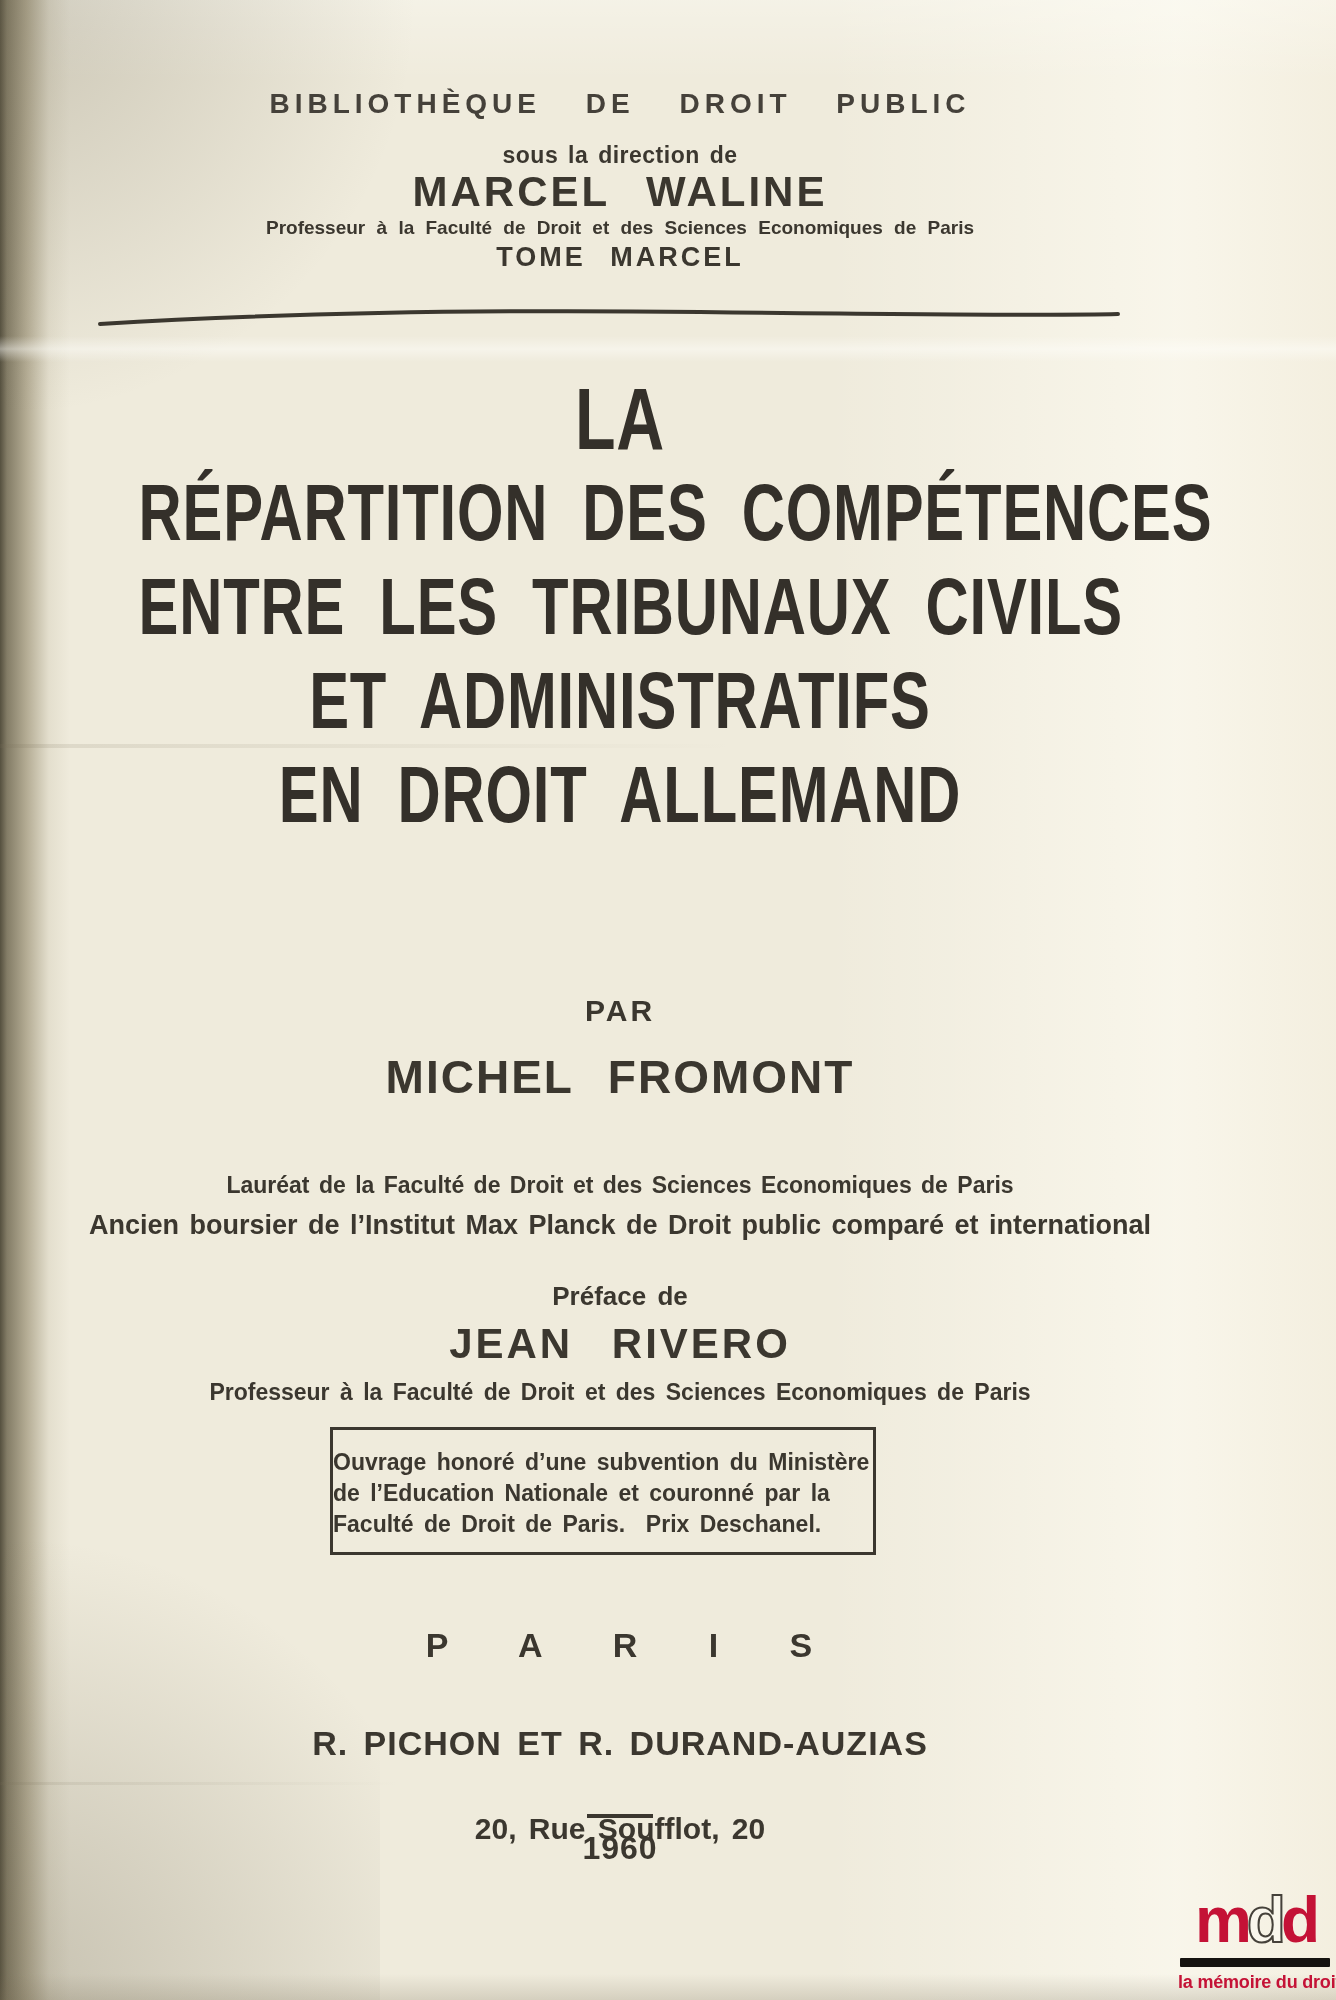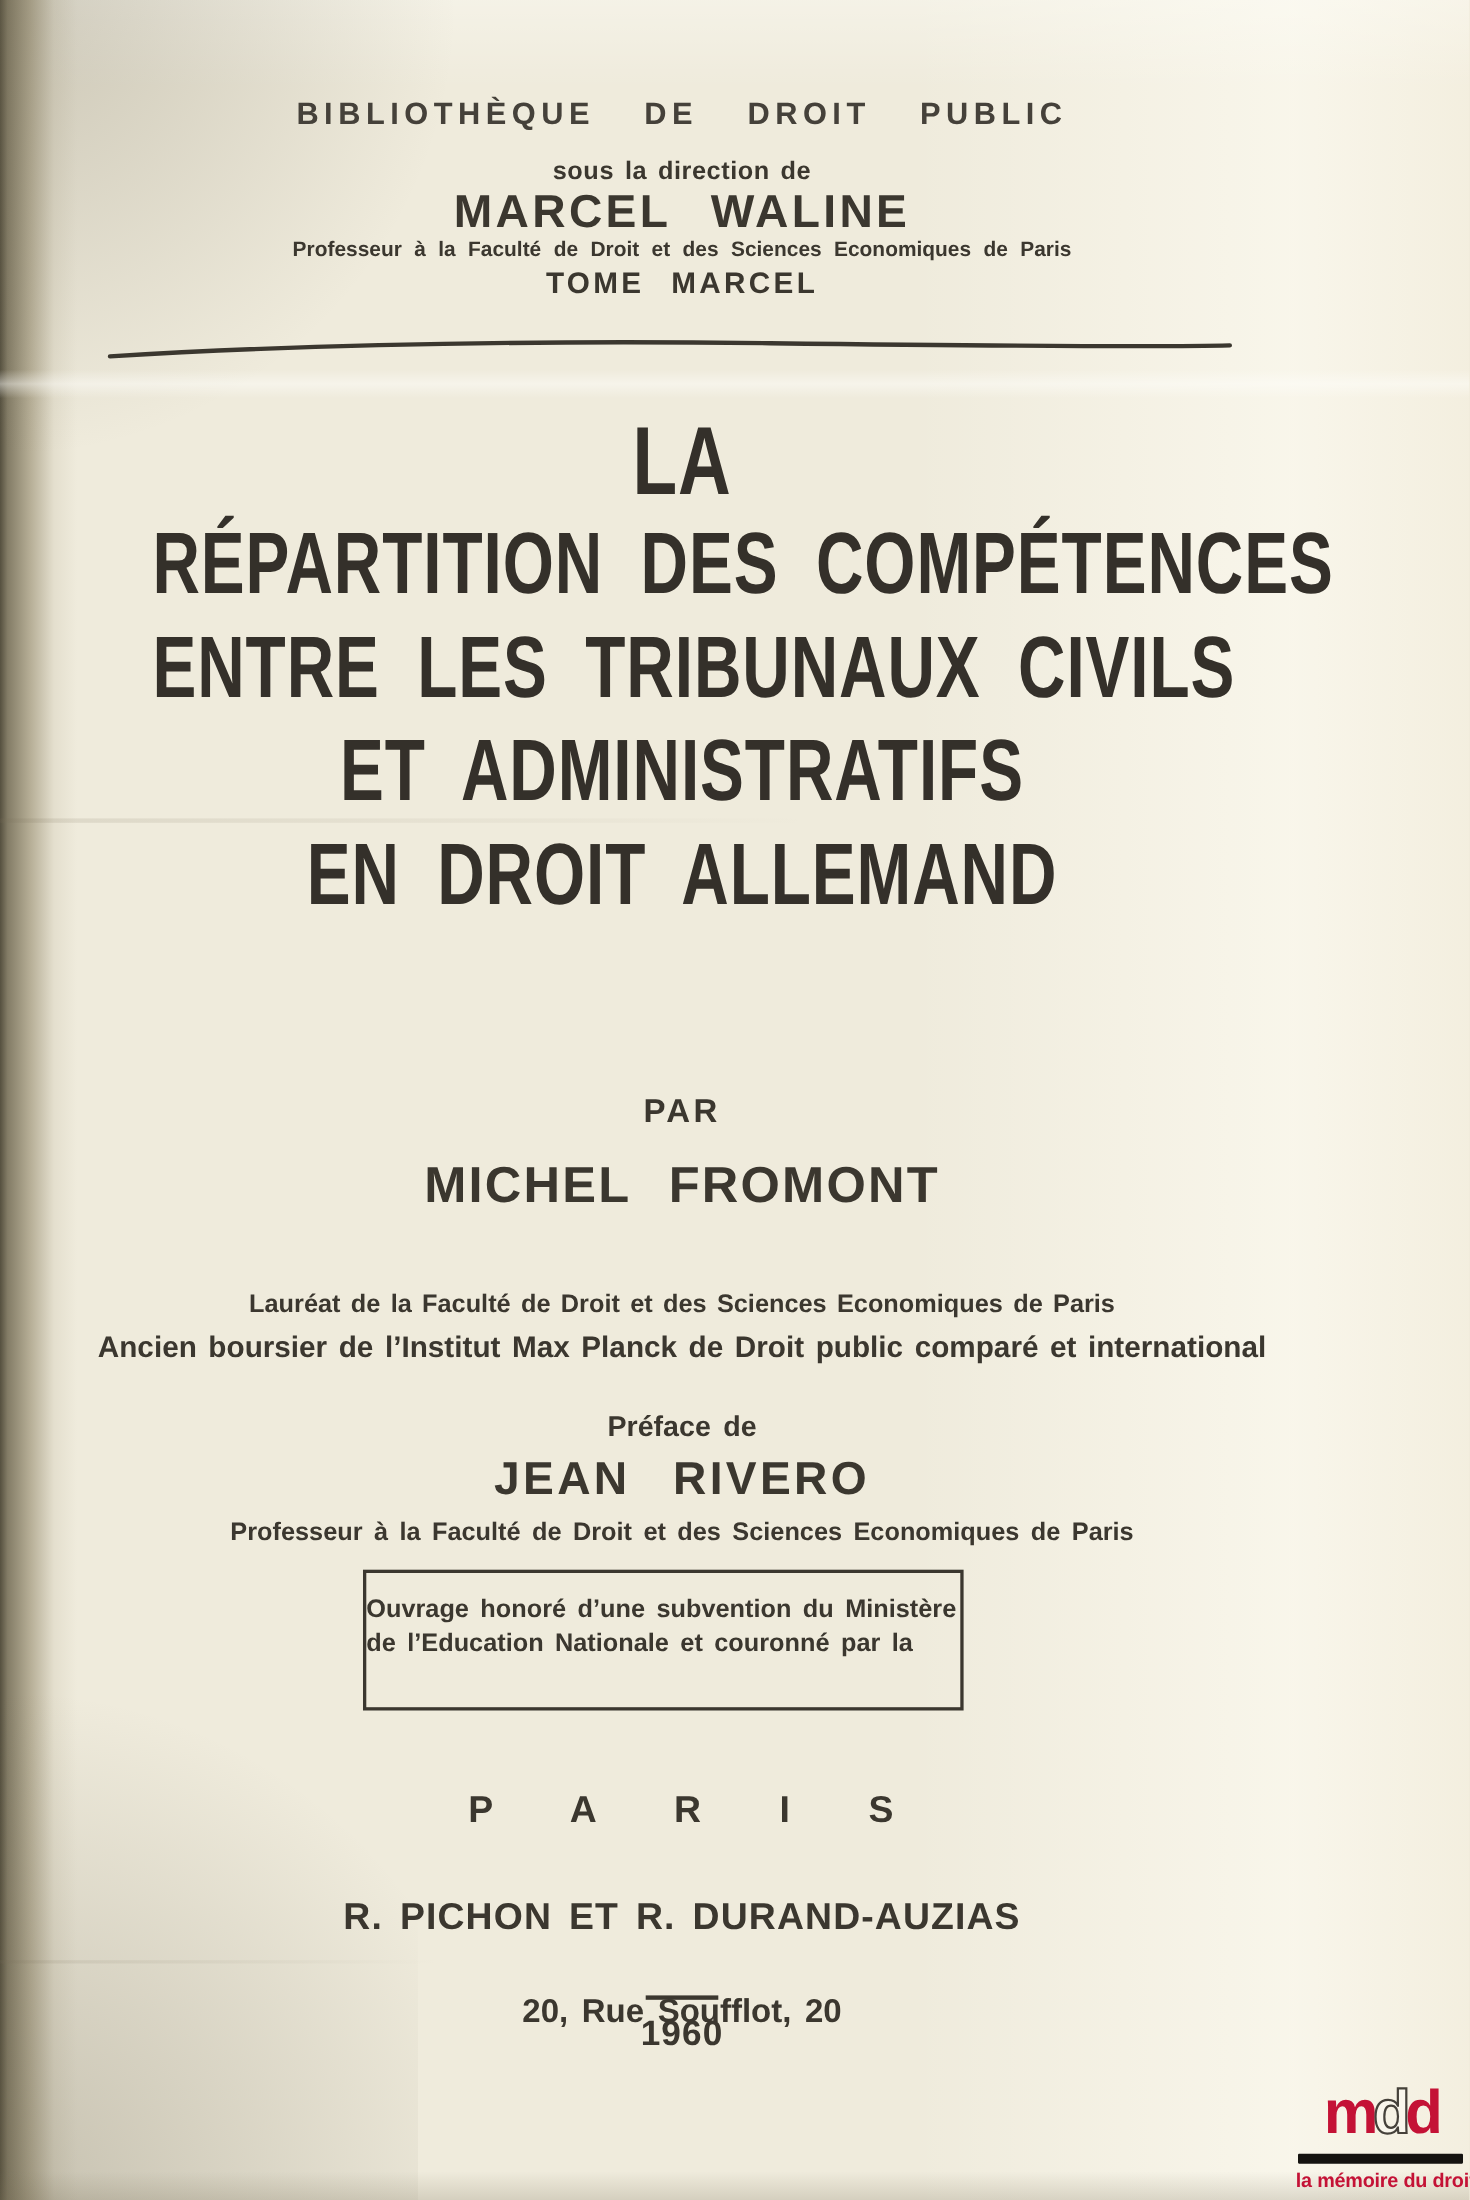--- a/index.html
+++ b/index.html
@@ -59,21 +59,21 @@
   .award-line{font-size:23px;font-weight:bold;line-height:31px;word-spacing:4px;white-space:nowrap;}
 
   .city{top:1626px;font-size:34px;font-weight:bold;letter-spacing:2px;word-spacing:58px;}
   .publisher{top:1682px;font-size:26px;font-weight:bold;letter-spacing:1px;word-spacing:28px;}
   .publisher-names{top:1724px;font-size:34px;font-weight:bold;letter-spacing:1px;word-spacing:5px;}
   .address{top:1772px;font-size:30px;font-weight:bold;word-spacing:4px;margin-top:40px;}
   .address-underline{position:absolute;left:587px;top:1814px;width:66px;height:4px;background:#3b372f;}
   .year{top:1830px;font-size:32px;font-weight:bold;letter-spacing:1px;}
 
   .mdd-logo{position:absolute;left:1178px;top:1884px;width:154px;text-align:center;line-height:1;}
-  .mdd-word{font-size:56px;font-weight:bold;letter-spacing:-5px;line-height:72px;display:block;}
+  .mdd-word{font-size:64px;font-weight:bold;letter-spacing:-5px;line-height:72px;display:block;}
   .mdd-m,.mdd-d2{color:#c41236;}
   .mdd-d1{color:#f9f6ec;-webkit-text-stroke:2px #45413a;}
   .mdd-bar{width:150px;height:9px;background:#151310;margin:2px auto 0;border-radius:1px;}
   .mdd-tagline{display:block;margin-top:6px;font-size:18px;font-weight:bold;color:#c41236;letter-spacing:-.2px;white-space:nowrap;}
 </style>
 </head>
 <body>
 
 <div class="page">
 
@@ -108,20 +108,21 @@
   <div class="line cred2">Lauréat de la Faculté de Droit et des Sciences Economiques de Paris</div>
   <div class="line cred3">Ancien boursier de l’Institut Max Planck de Droit public comparé et international</div>
 
   <div class="line preface-label">Préface de</div>
   <div class="line preface-name">JEAN RIVERO</div>
   <div class="line preface-title">Professeur à la Faculté de Droit et des Sciences Economiques de Paris</div>
 
   <div class="award-box">
     <div class="award-line">Ouvrage honoré d’une subvention du Ministère</div>
     <div class="award-line">de l’Education Nationale et couronné par la</div>
+    <div class="award-line">Faculté de Droit de Paris.&nbsp; Prix Deschanel.</div>
   </div>
 
   <div class="line city">P A R I S</div>
   <div class="line publisher-names">R. PICHON ET R. DURAND-AUZIAS</div>
   <div class="line address">20, Rue Soufflot, 20</div>
   <div class="address-underline"></div>
   <div class="line year">1960</div>
 
   <div class="mdd-logo">
     <span class="mdd-word"><span class="mdd-m">m</span><span class="mdd-d1">d</span><span class="mdd-d2">d</span></span>

